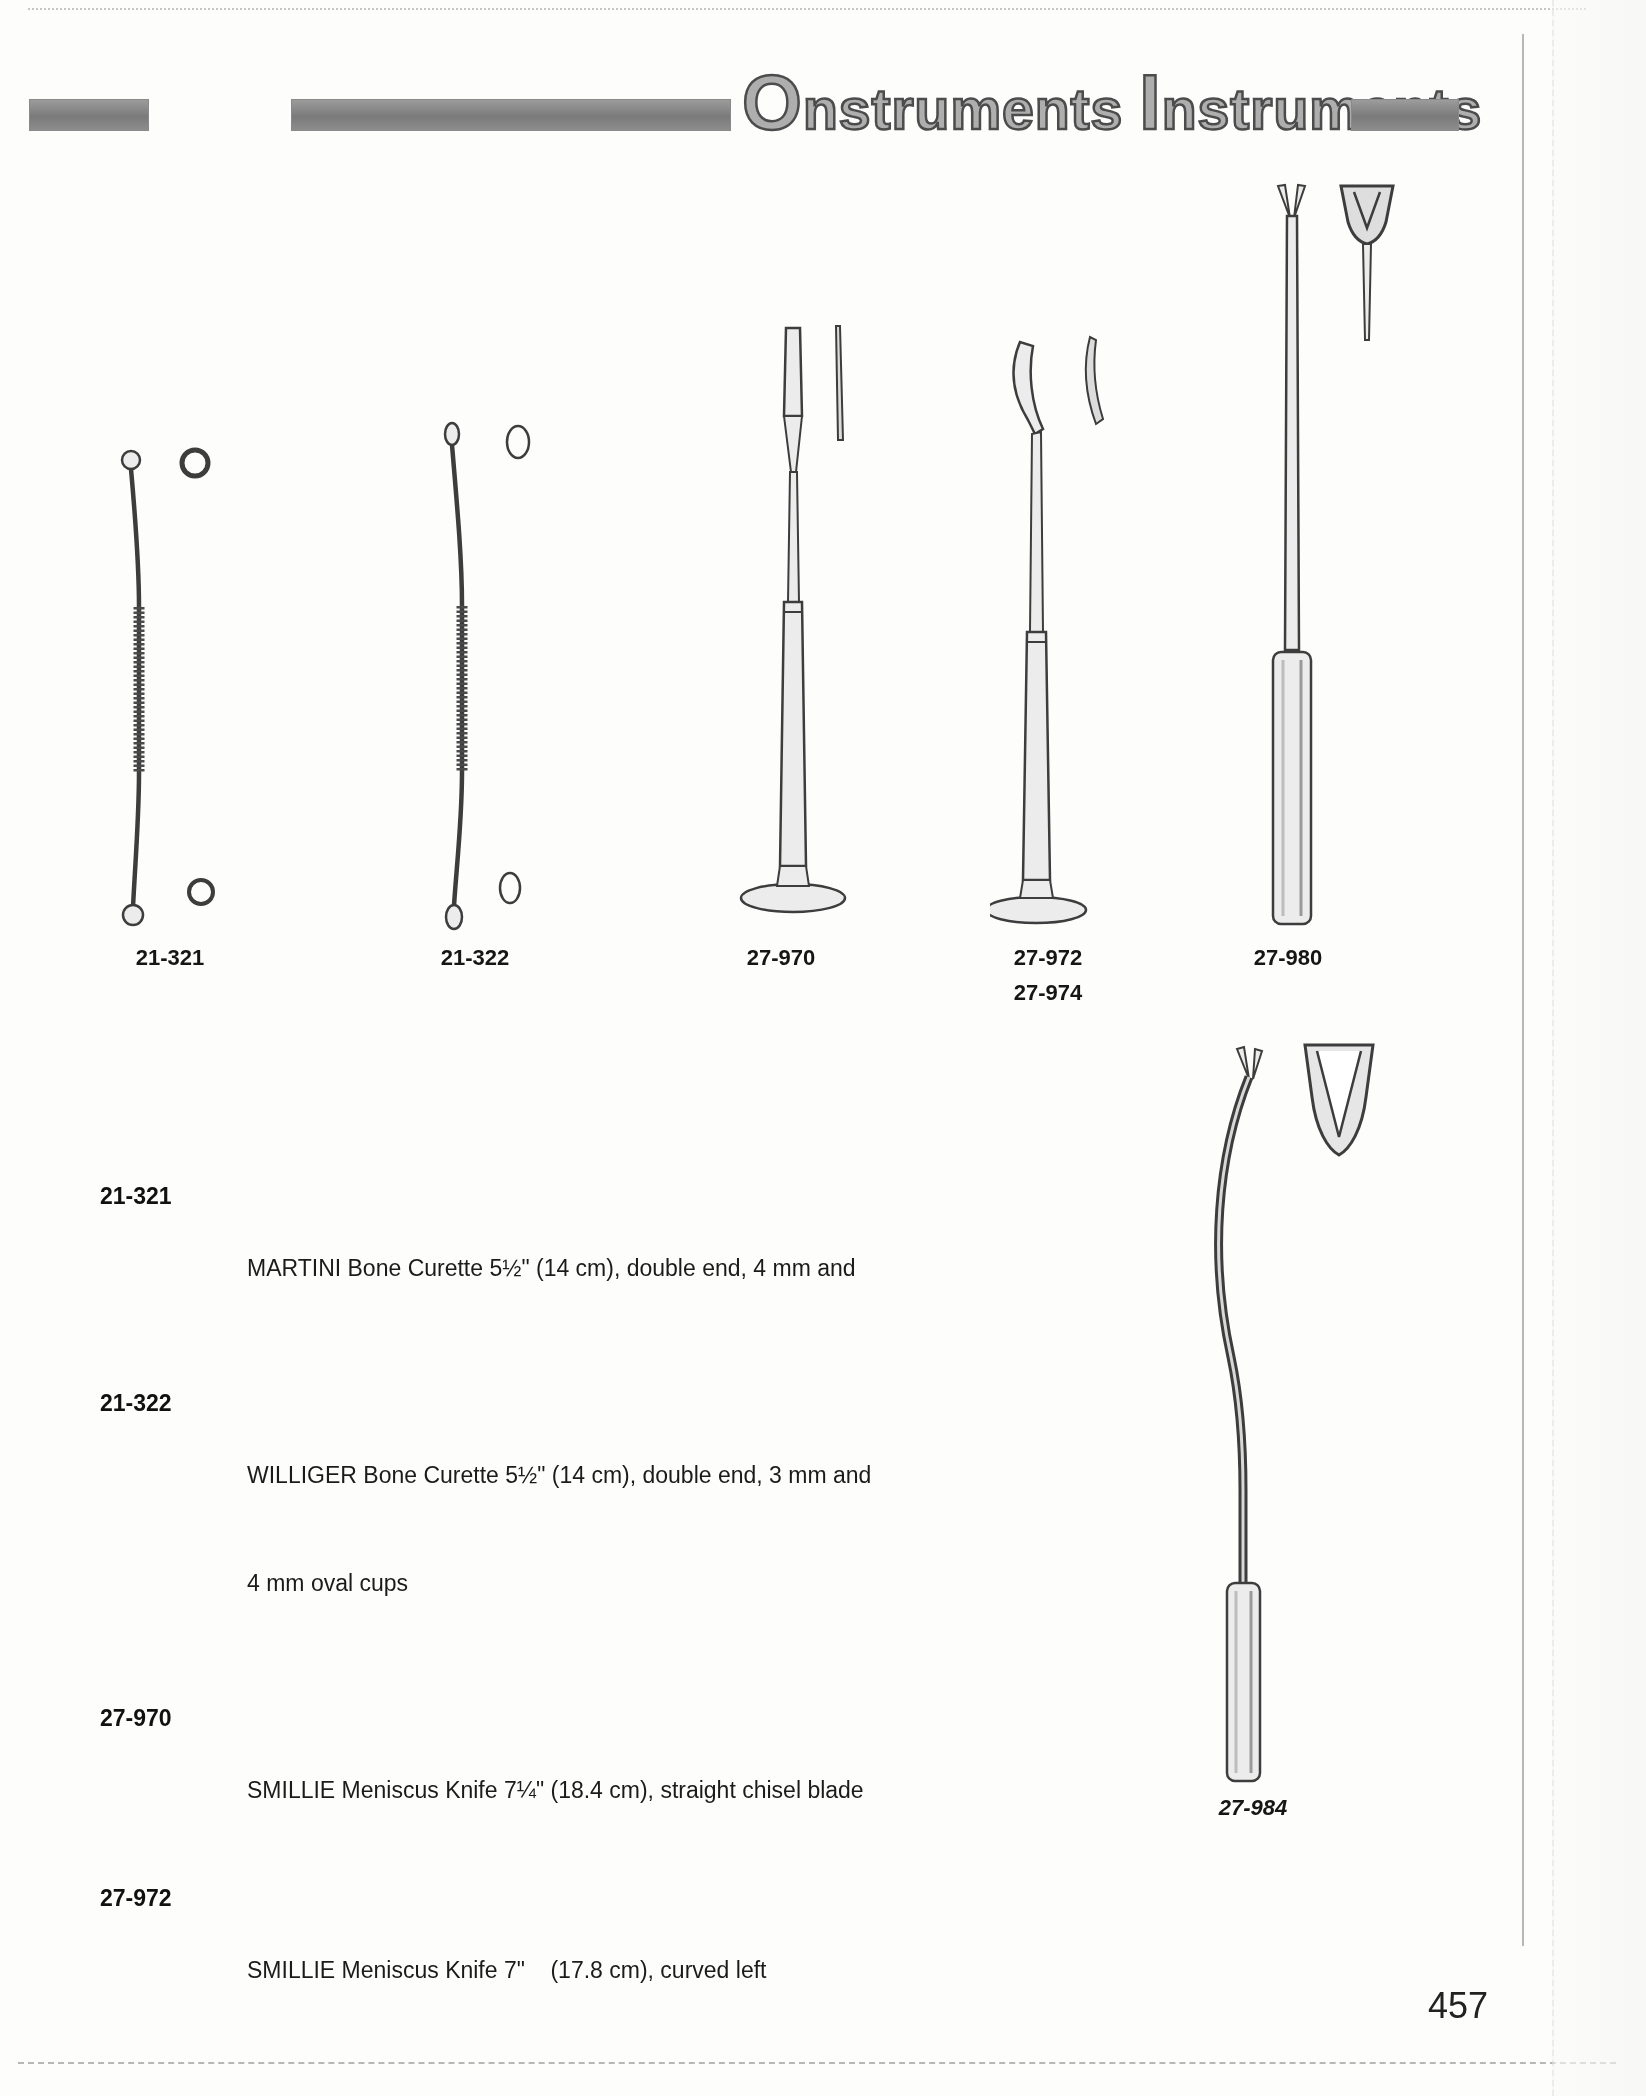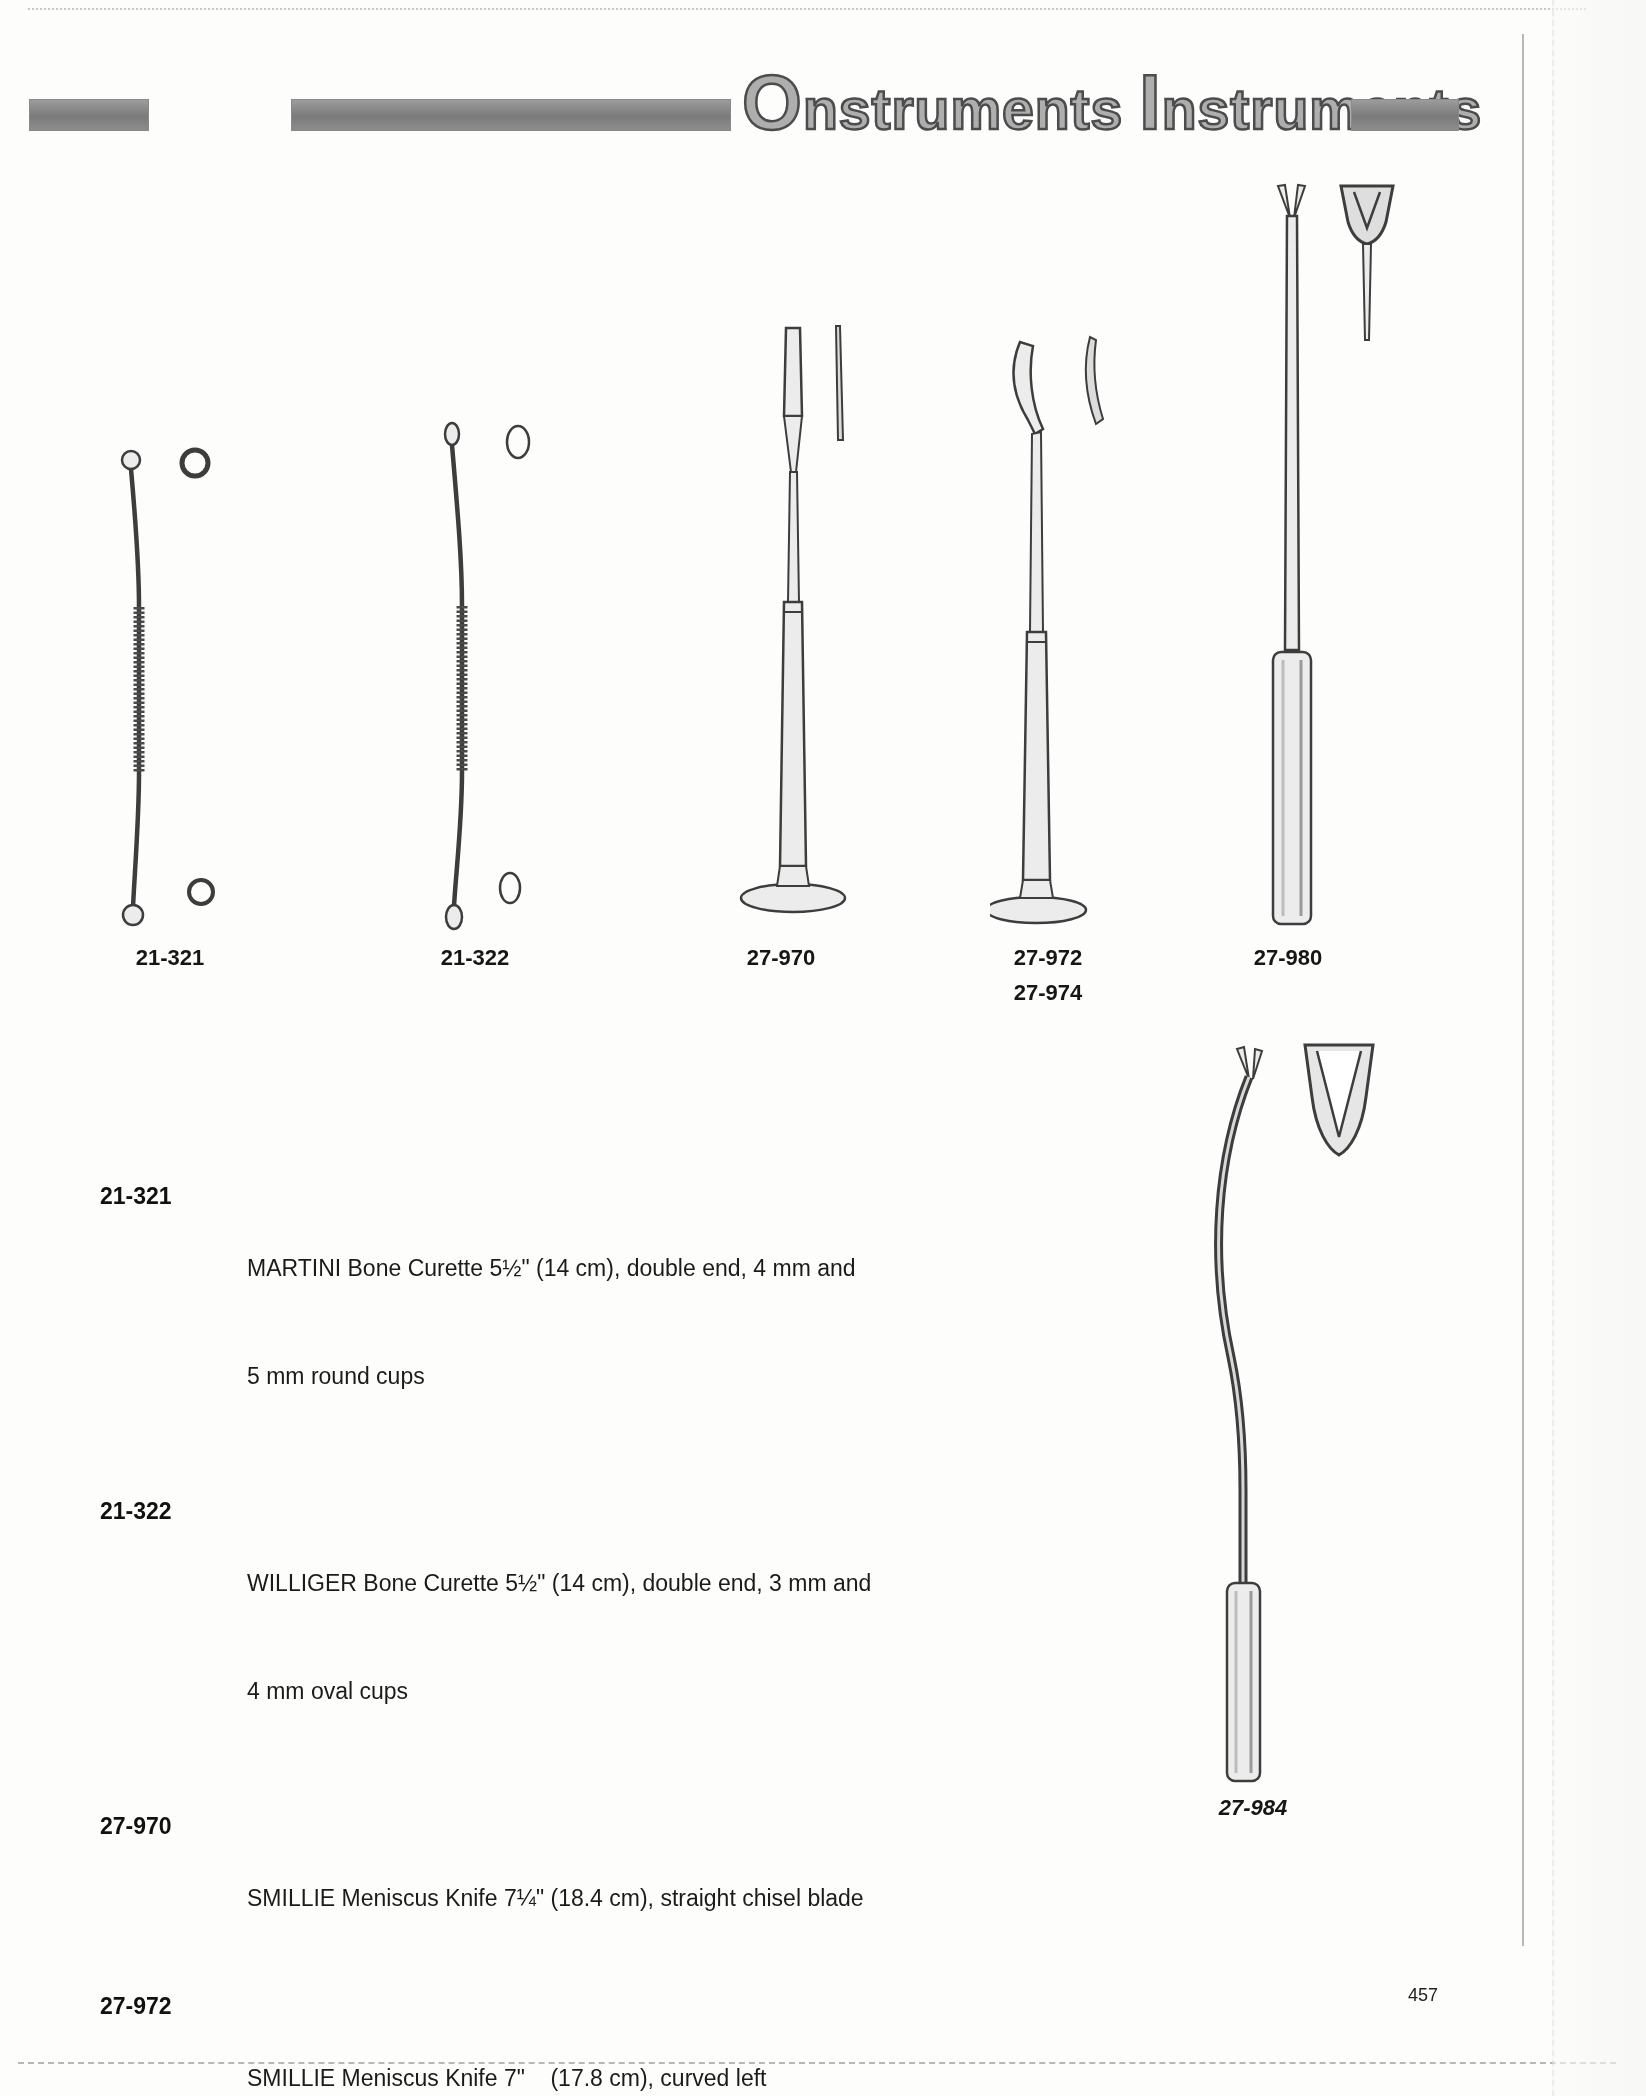--- a/index.html
+++ b/index.html
@@ -45,22 +45,22 @@
   svg .shaft { stroke:#3d3d3d; fill:#ececec; }
 
   
   .catalog { position:absolute; left:100px; top:1178px; width:1040px; }
   .item { display:flex; line-height:36px; font-size:23px; }
   .item + .item { margin-top:27px; }
   .item.tight { margin-top:0; }
   .code { width:147px; flex-shrink:0; font-weight:bold; color:#111; }
   .desc { white-space:pre-wrap; color:#1b1b1b; }
 
-  .page-number { position:absolute; left:1408px; top:1985px; width:100px; text-align:left;
-                 font-size:18px; color:#222; }
+  .page-number { position:absolute; left:1408px; top:1985px; width:100px; text-align:center;
+                 font-size:36px; color:#222; }
 </style>
 </head>
 <body>
 
 <div class="page">
 
   <div class="scan-top"></div>
   <div class="scan-bottom"></div>
   <div class="scan-vline"></div>
   <div class="scan-edge"></div>
@@ -156,21 +156,20 @@
   <div class="fig-label" style="left:993px;  top:980px;">27-974</div>
   <div class="fig-label" style="left:1233px; top:945px;text-align:center;">27-980</div>
   <div class="fig-label" style="left:1198px; top:1795px;font-style:italic;">27-984</div>
 
   <div class="catalog">
 
     <div class="item">
       <div class="code">21-321</div>
       <div class="desc">
         <div>MARTINI Bone Curette 5½" (14 cm), double end, 4 mm and</div>
-        <div>5 mm round cups</div>
       </div>
     </div>
 
     <div class="item">
       <div class="code">21-322</div>
       <div class="desc">
         <div>WILLIGER Bone Curette 5½" (14 cm), double end, 3 mm and</div>
         <div>4 mm oval cups</div>
       </div>
     </div>

